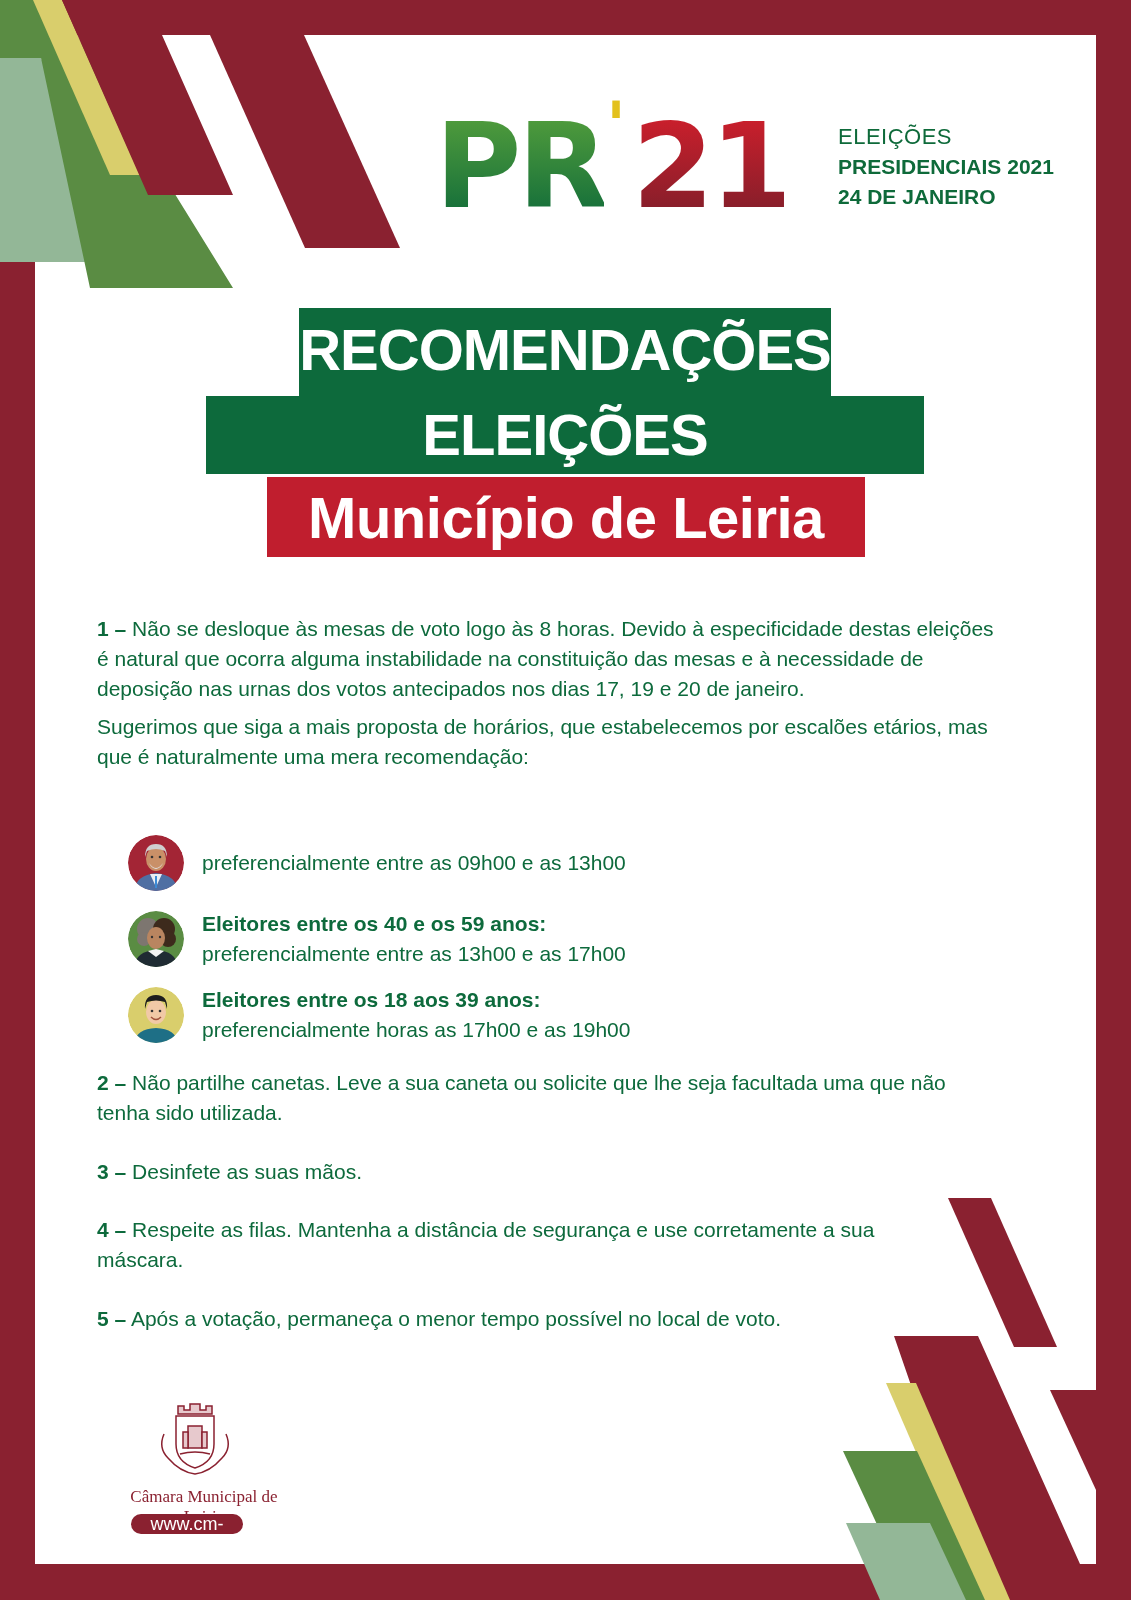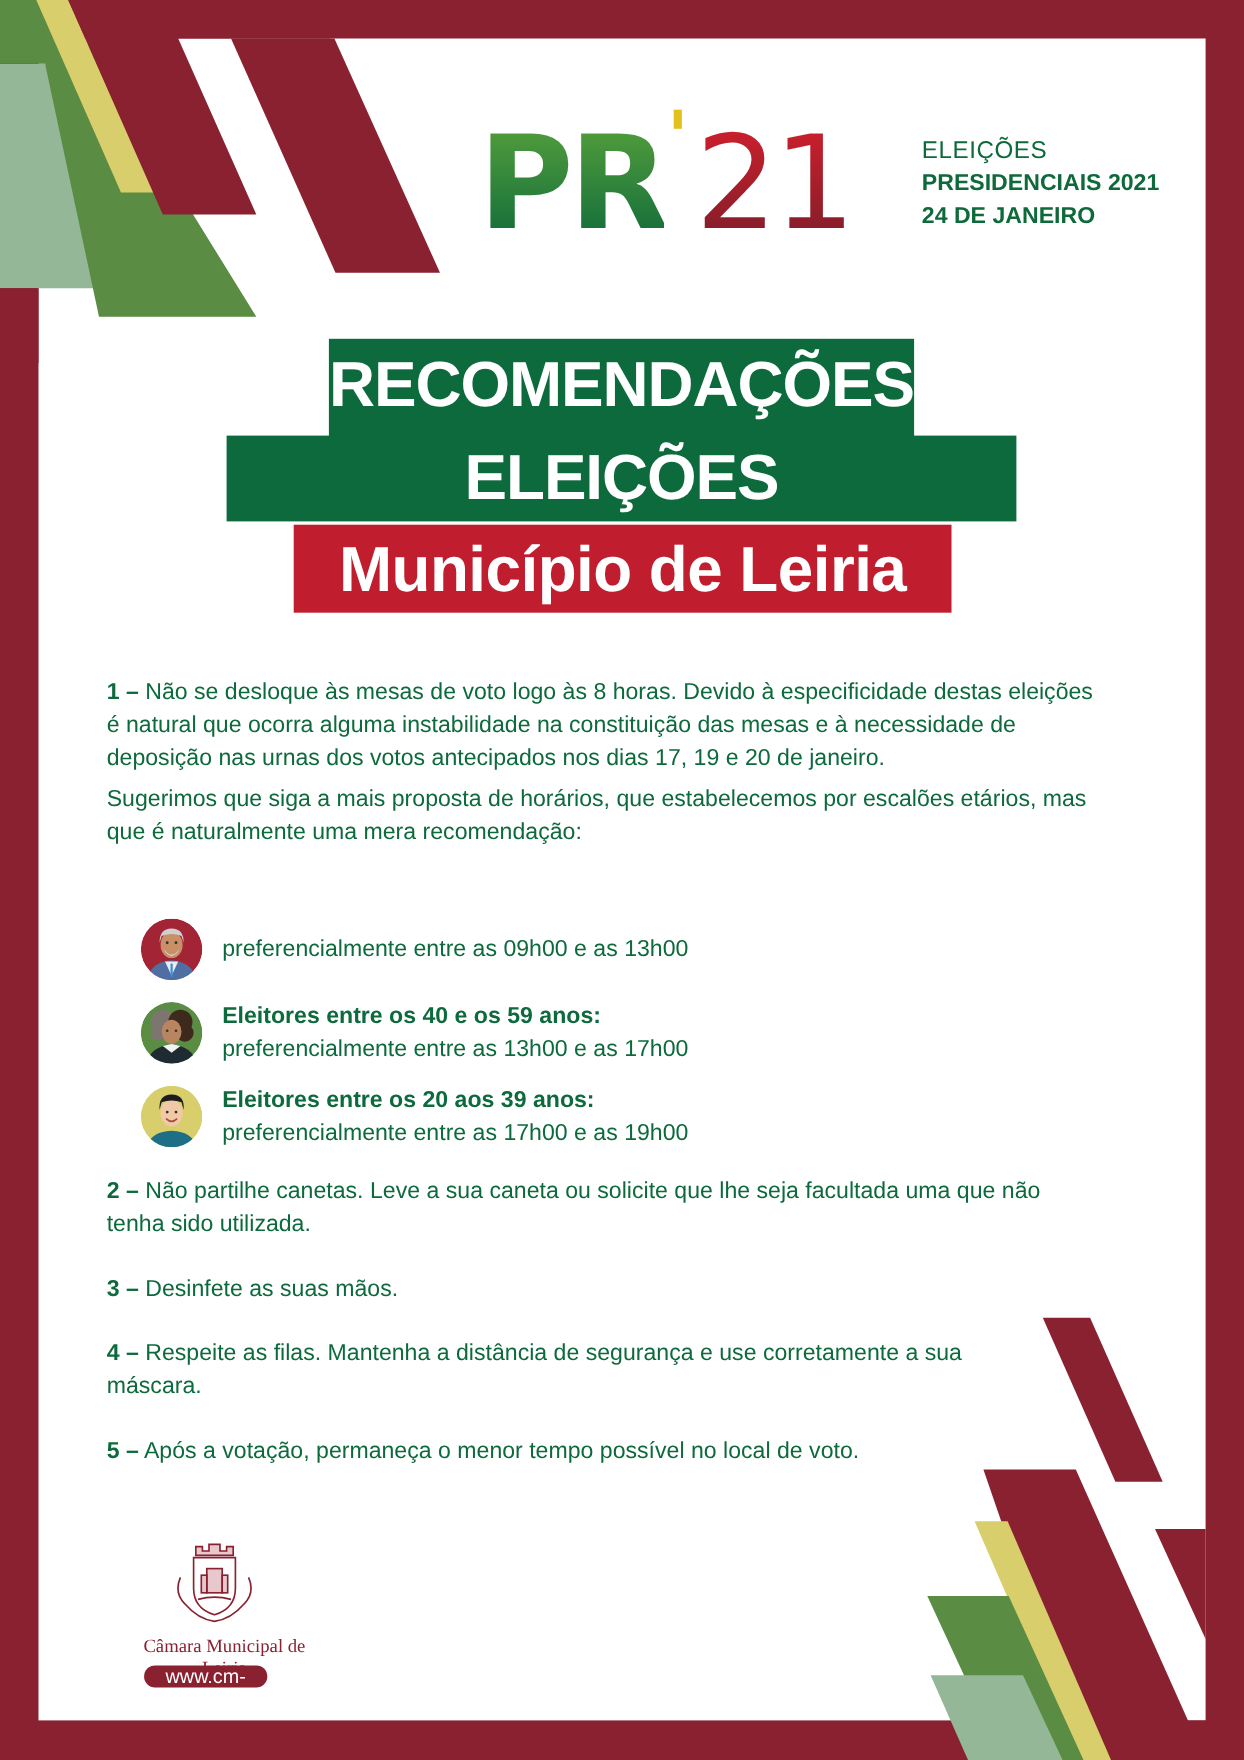--- a/index.html
+++ b/index.html
@@ -23,21 +23,21 @@
       font-size: 118px; line-height: 118px; letter-spacing: -4px;
       background: linear-gradient(180deg, #56a03c 0%, #0e6a3a 100%);
       -webkit-background-clip: text; background-clip: text; color: transparent;
     }
     .logo-apos {
       position: relative; top: -68px; margin: 0 6px 0 2px;
       font-family: "DejaVu Sans", sans-serif; font-weight: bold;
       font-size: 64px; line-height: 64px; color: #e3c11d;
     }
     .logo-21 {
-      font-family: "DejaVu Sans", sans-serif; font-weight: normal;
+      font-family: "DejaVu Sans", sans-serif; font-weight: bold;
       font-size: 118px; line-height: 118px; letter-spacing: -4px;
       background: linear-gradient(180deg, #d21f2c 0%, #7c1e2a 100%);
       -webkit-background-clip: text; background-clip: text; color: transparent;
     }
     .tagline { position: absolute; left: 838px; top: 122px; color: #0e6a3a; }
     .tagline .l1 { font-size: 22px; line-height: 30px; letter-spacing: 0.5px; }
     .tagline .l2, .tagline .l3 { font-size: 21px; font-weight: bold; line-height: 30px; }
     .bar { display: inline-block; color: #fff; font-weight: bold; font-family: "Liberation Sans", sans-serif; }
     .bar.green { background: #0d6a3c; }
     .bar.red { background: #c01e2e; }
@@ -153,22 +153,22 @@
         <circle cx="28" cy="28" r="28" fill="#d9ce6c"></circle>
         <path d="M6,56 Q8,42 28,41 Q48,42 50,56 Z" fill="#1e6f86"></path>
         <ellipse cx="28" cy="25" rx="10" ry="12" fill="#f1c9a6"></ellipse>
         <path d="M17,22 Q16,8 28,8 Q40,8 39,22 L37,15 Q28,12 19,15 Z" fill="#1d1d1d"></path>
         <circle cx="24" cy="24" r="1.3" fill="#333"></circle>
           <circle cx="32" cy="24" r="1.3" fill="#333"></circle>
         <path d="M23,30 Q28,35 33,30" stroke="#a0523c" stroke-width="1.5" fill="none"></path>
       </svg>
     </div>
     <div class="age-text">
-      <div class="h">Eleitores entre os 20 aos 39 anos:</div>
-      <div>preferencialmente entre as 17h00 e as 19h00</div>
+      <div class="h">Eleitores entre os 18 aos 39 anos:</div>
+      <div>preferencialmente horas as 17h00 e as 19h00</div>
     </div>
   </div>
 </div>
 
 <div class="item" style="top:1068px;"><span class="num">2 –</span><span> Não partilhe canetas. Leve a sua caneta ou solicite que lhe seja facultada uma que não tenha sido utilizada.</span></div>
 <div class="item" style="top:1157px;"><span class="num">3 –</span><span> Desinfete as suas mãos.</span></div>
 <div class="item" style="top:1215px; width:800px;"><span class="num">4 –</span><span> Respeite as filas. Mantenha a distância de segurança e use corretamente a sua máscara.</span></div>
 <div class="item" style="top:1304px;"><span class="num">5 –</span><span> Após a votação, permaneça o menor tempo possível no local de voto.</span></div>
 
 <div class="crest">

